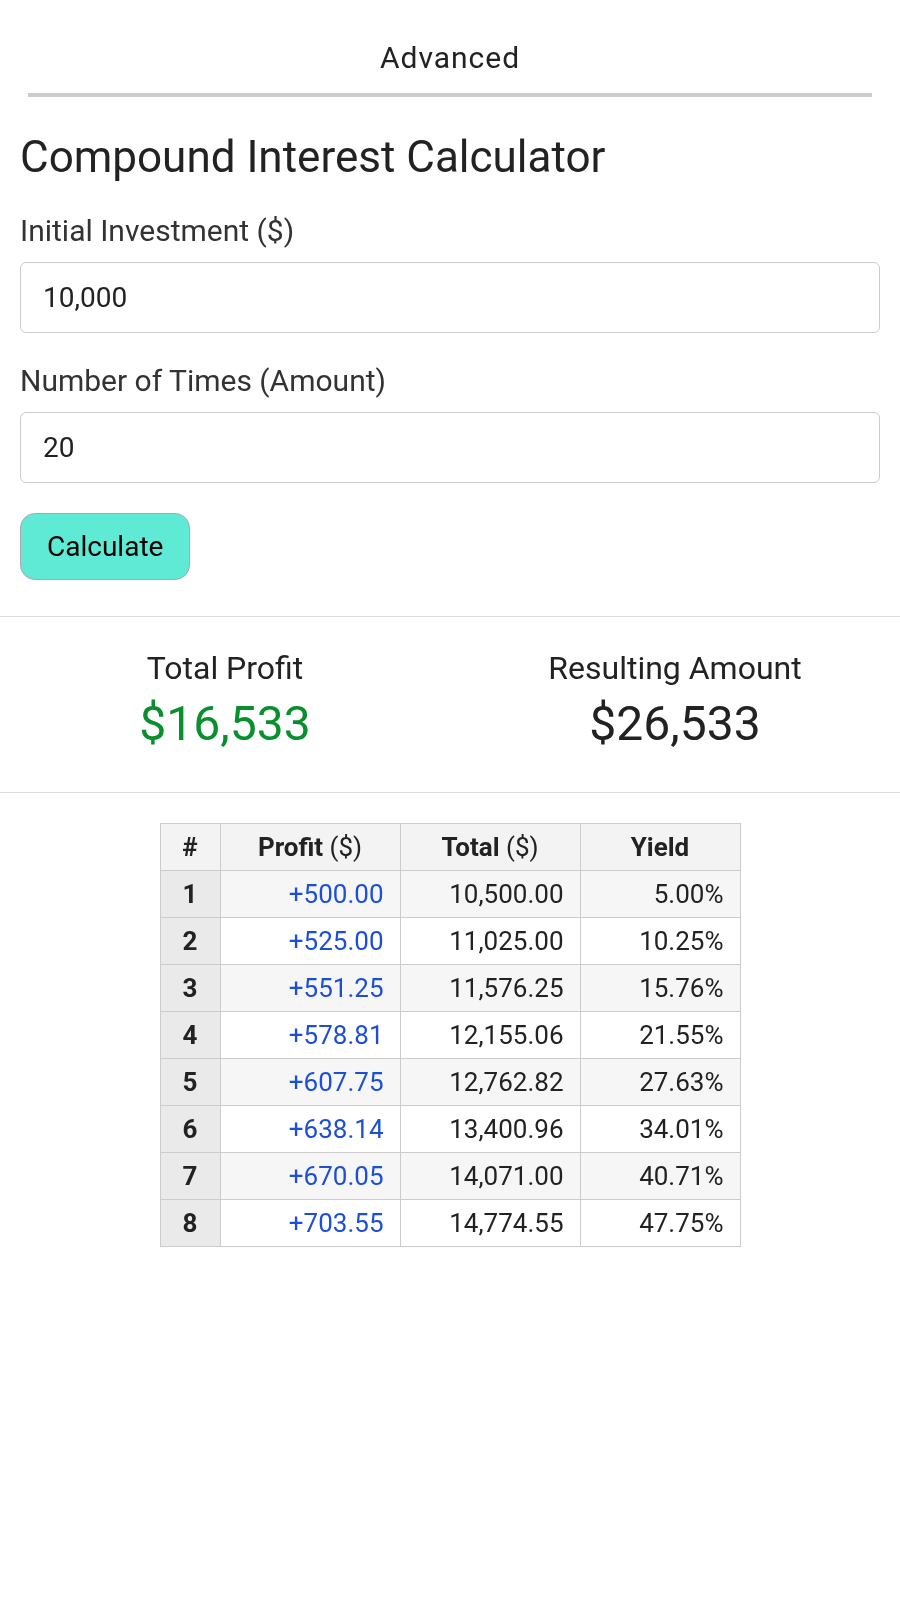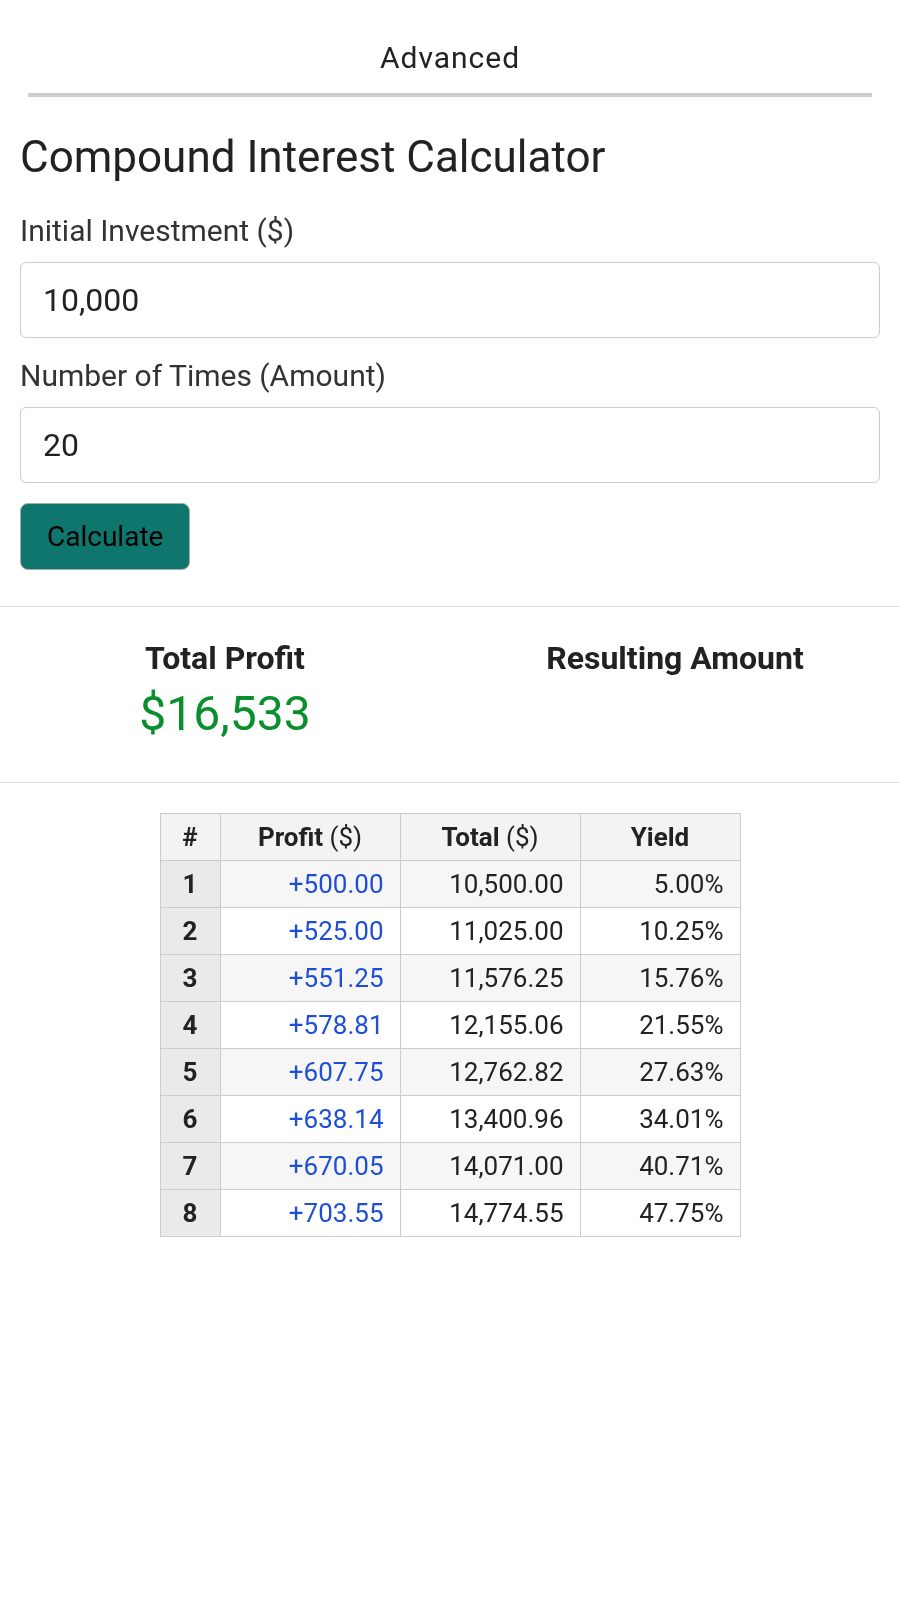--- a/index.html
+++ b/index.html
@@ -29,60 +29,60 @@
     font-weight: 600;
     border-bottom-color: #0a8f52;
   }
   .content { padding: 0 20px; }
   h1.page-title {
     font-size: 44px;
     font-weight: 400;
     margin: 34px 0 30px;
     color: #222;
   }
-  .field { margin-bottom: 20px; }
+  .field { margin-bottom: 30px; }
   .field-label {
     font-size: 30px;
     font-weight: 400;
     color: #333;
     margin-bottom: 14px;
     display: block;
   }
   .text-input {
     width: 100%;
-    font-size: 32px;
+    font-size: 28px;
     padding: 18px 22px;
     border: 1px solid #ccc;
     border-radius: 6px;
     font-family: inherit;
     color: #222;
   }
   .calc-btn {
     font-size: 28px;
     padding: 16px 26px;
     border: 1px solid #aaa;
-    border-radius: 8px;
-    background: #0f766e;
+    border-radius: 15px;
+    background: #5eead4;
     cursor: pointer;
     font-family: inherit;
   }
   .summary {
     margin-top: 36px;
     border-top: 1px solid #ddd;
     border-bottom: 1px solid #ddd;
     padding: 32px 0 40px;
     display: flex;
   }
   .summary-col {
     flex: 1;
     text-align: center;
   }
   .summary-label {
     font-size: 32px;
-    font-weight: 700;
+    font-weight: 400;
     color: #222;
     margin-bottom: 8px;
   }
   .summary-value {
     font-size: 48px;
     font-weight: 400;
   }
   .summary-value.profit { color: #0a8f2e; }
   .results-wrap {
     display: flex;
@@ -140,20 +140,21 @@
   <button class="calc-btn">Calculate</button>
 </div>
 
 <div class="summary">
   <div class="summary-col">
     <div class="summary-label">Total Profit</div>
     <div class="summary-value profit">$16,533</div>
   </div>
   <div class="summary-col">
     <div class="summary-label">Resulting Amount</div>
+    <div class="summary-value">$26,533</div>
   </div>
 </div>
 
 <div class="results-wrap">
   <table class="results">
     <thead>
       <tr>
         <th>#</th>
         <th class="col-profit">
           <span>Profit</span><span class="thin"> ($)</span>

